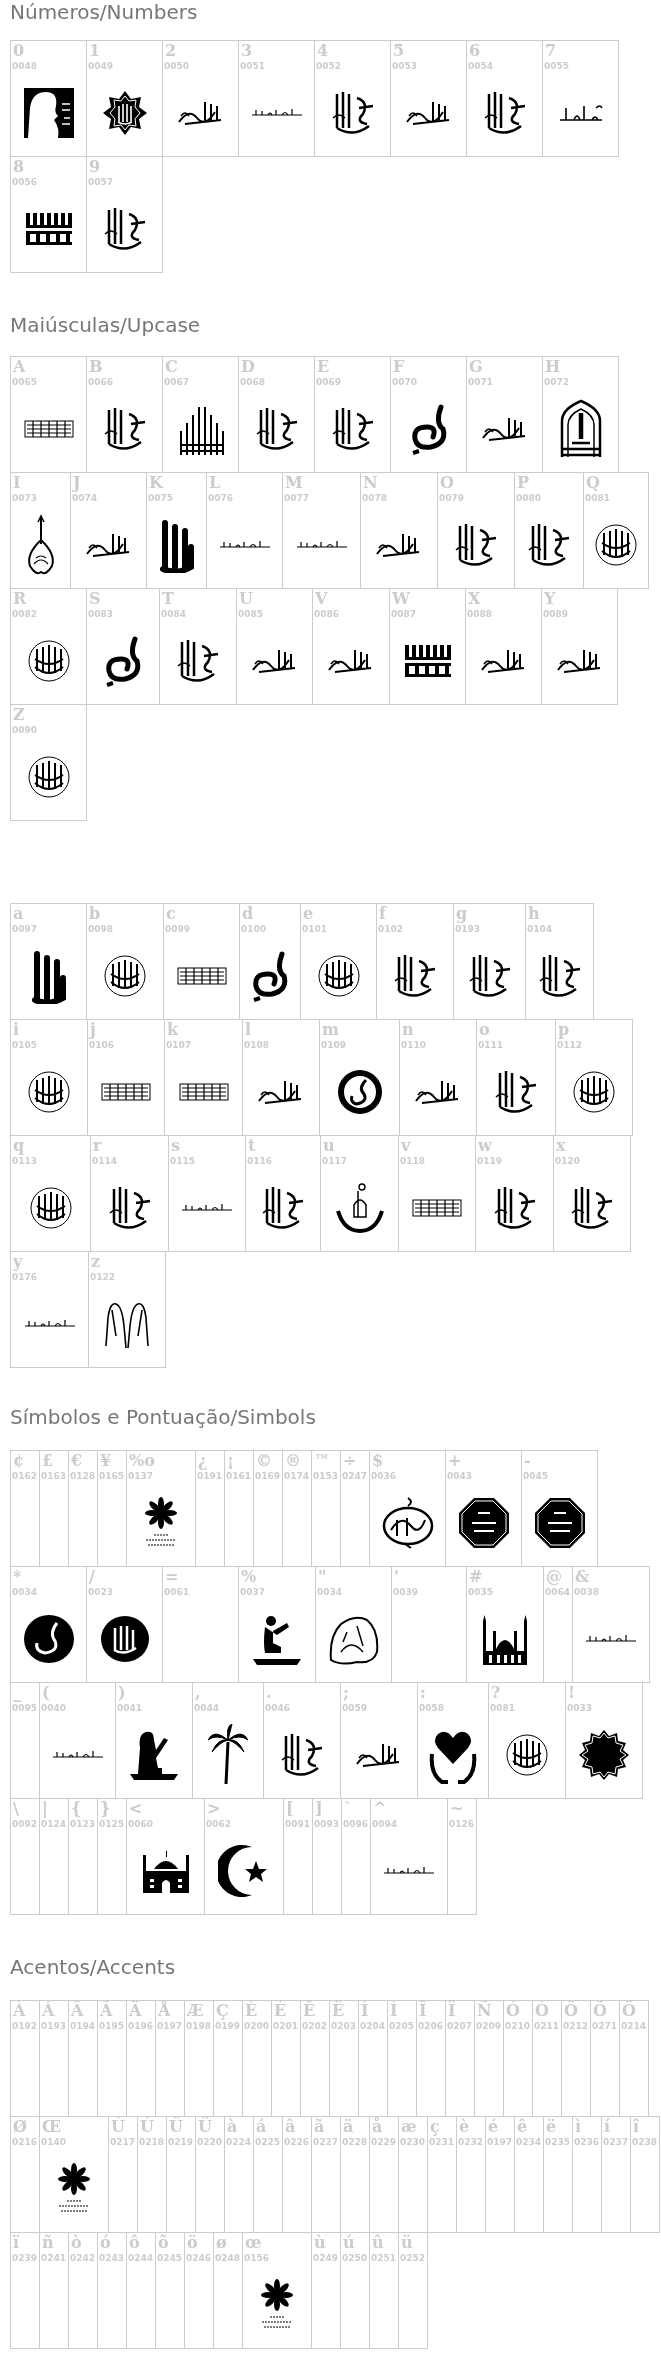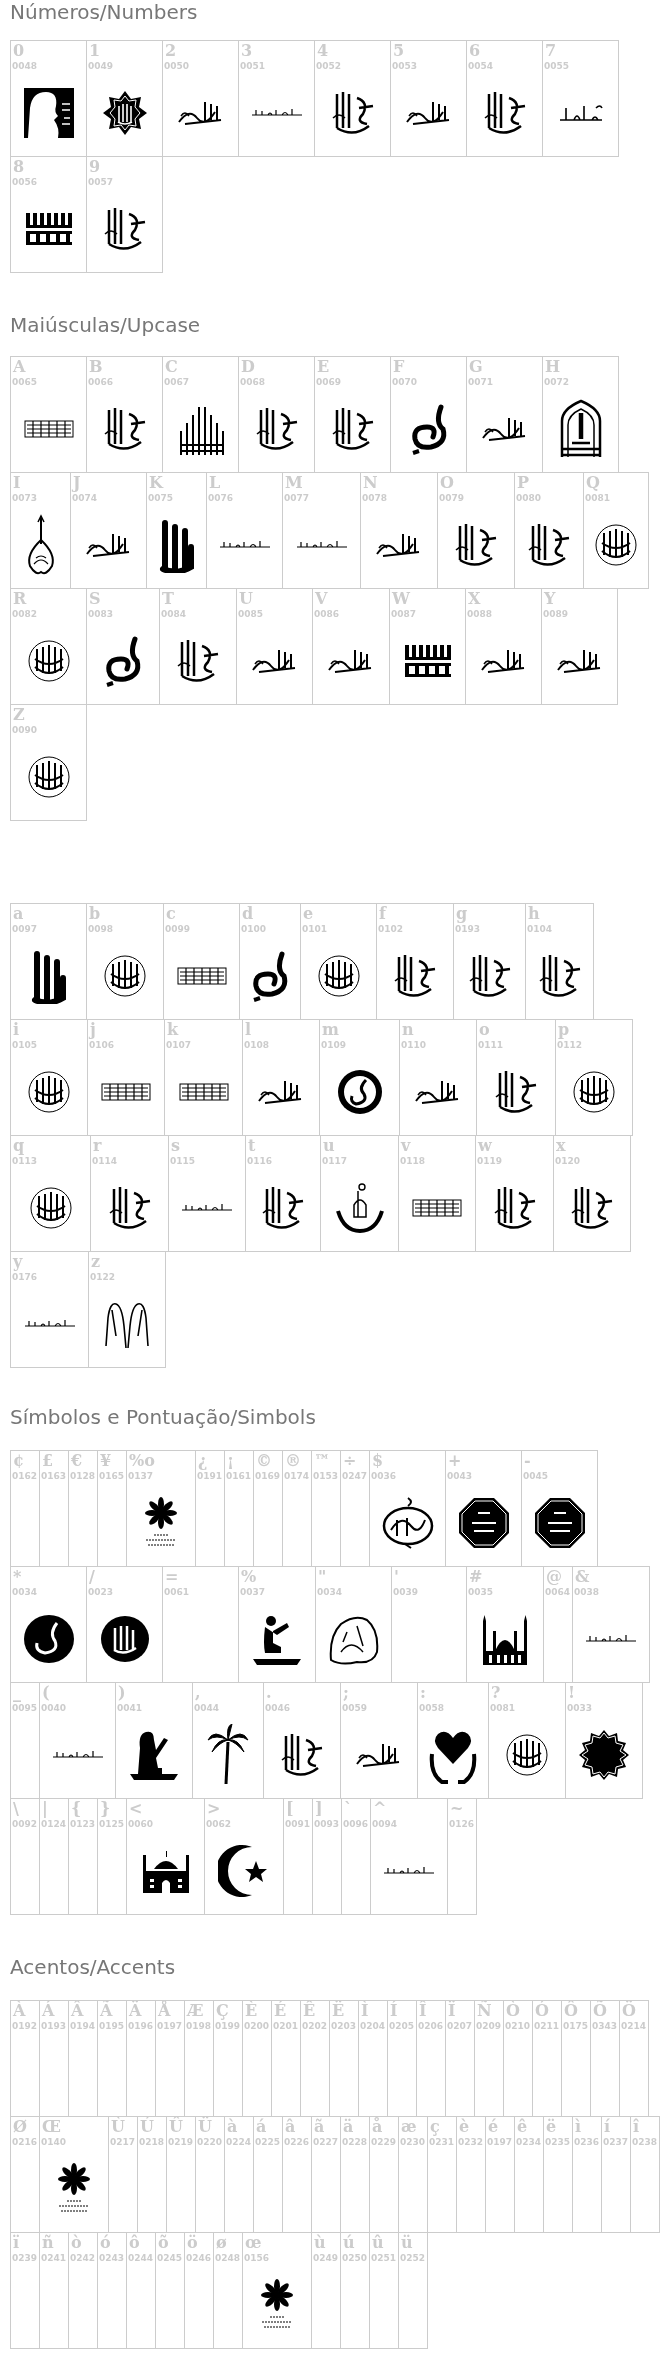--- a/index.html
+++ b/index.html
@@ -1154,25 +1154,25 @@
         <div class="cell" style="width: 30px;">
           <span class="char">Ò</span>
           <span class="code">0210</span>
         </div>
         <div class="cell" style="width: 30px;">
           <span class="char">Ó</span>
           <span class="code">0211</span>
         </div>
         <div class="cell" style="width: 30px;">
           <span class="char">Ô</span>
-          <span class="code">0175</span>
+          <span class="code">0212</span>
         </div>
         <div class="cell" style="width: 30px;">
           <span class="char">Õ</span>
-          <span class="code">0343</span>
+          <span class="code">0271</span>
         </div>
         <div class="cell" style="width: 30px;">
           <span class="char">Ö</span>
           <span class="code">0214</span>
         </div>
       </div>
       <div class="row">
         <div class="cell" style="width: 30px;">
           <span class="char">Ø</span>
           <span class="code">0216</span>

